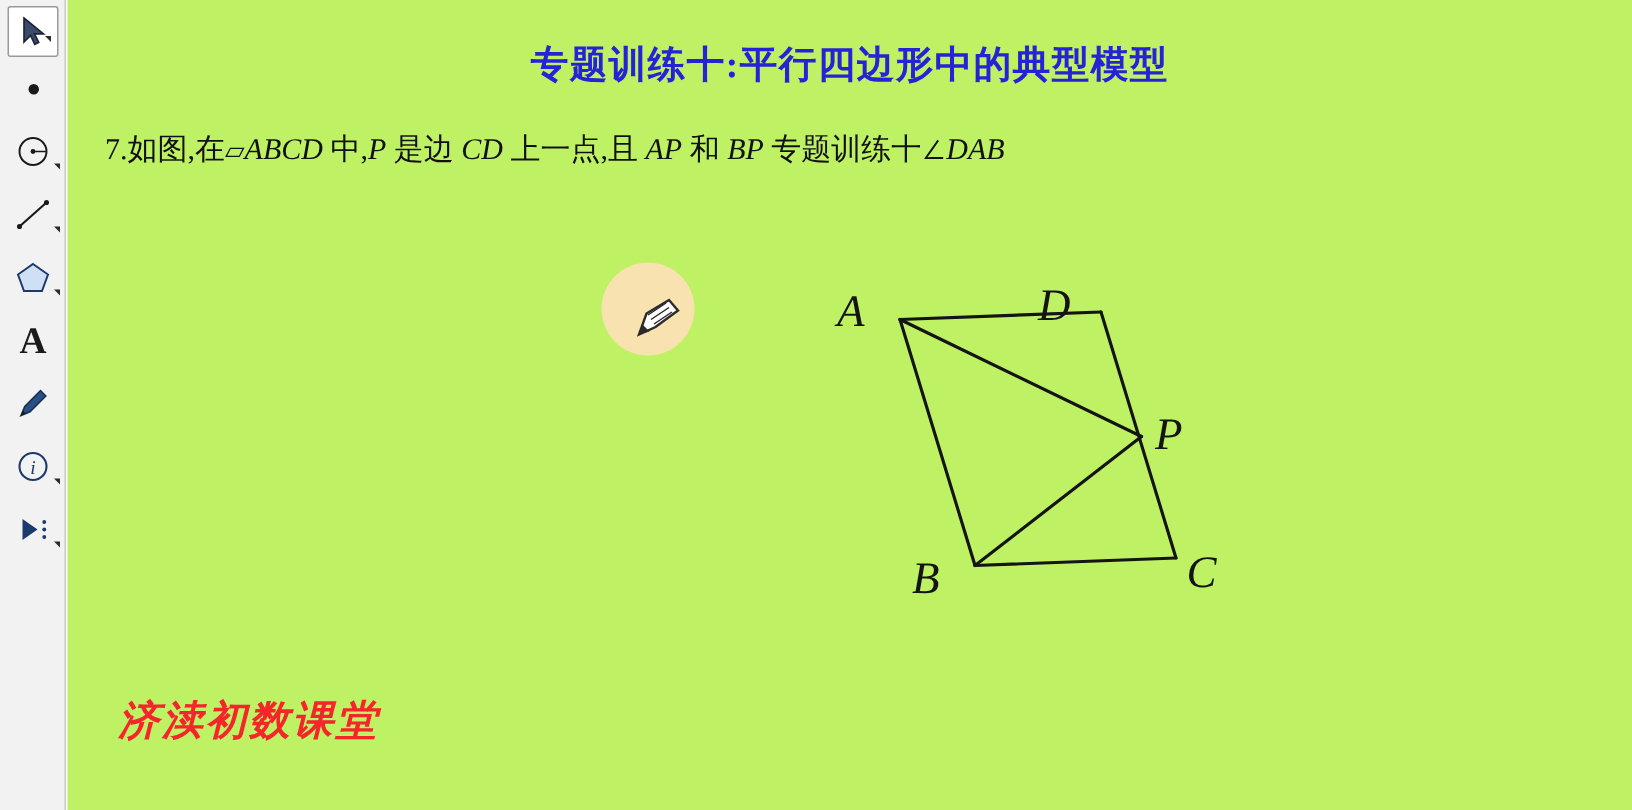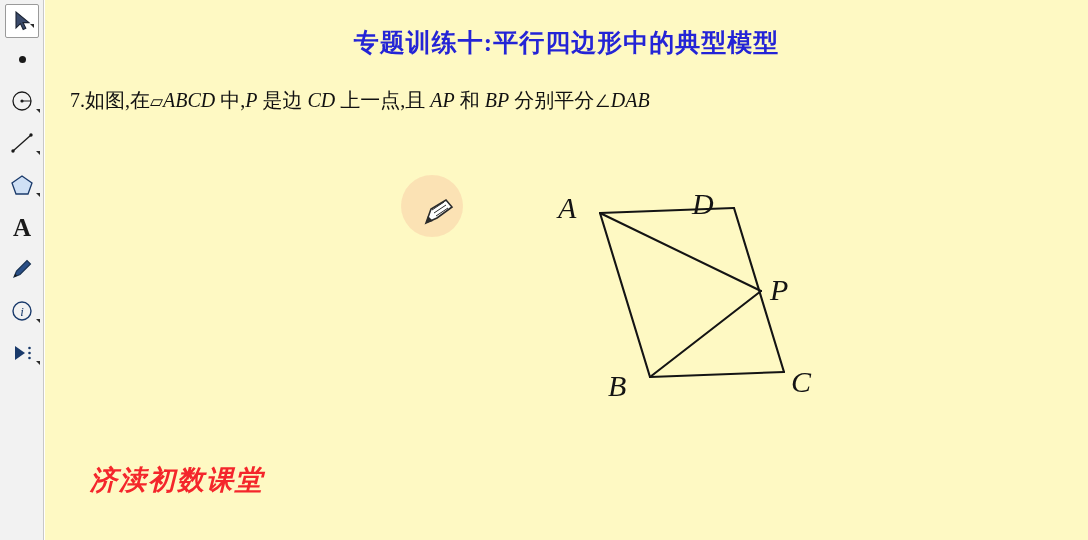--- a/index.html
+++ b/index.html
@@ -72,21 +72,21 @@
     border-radius: 50%;
     background: #1a1a1a;
   }
 
   
   #canvas {
     position: absolute;
     left: 45px; top: 0;
     width: 1043px;
     height: 540px;
-    background: #fef9c3;
+    background: #bef264;
   }
 
   #title {
     position: absolute;
     left: 0; top: 26px;
     width: 1043px;
     text-align: center;
     color: #2424d6;
     font-family: "Liberation Serif", serif;
     font-weight: bold;
@@ -149,21 +149,21 @@
   }
   #cursor-pen {
     position: absolute;
     left: 377px;
     top: 196px;
   }
 
   
   #signature {
     position: absolute;
-    left: 45px;
+    left: 34px;
     top: 462px;
     color: #f4262b;
     font-weight: bold;
     font-style: italic;
     font-size: 27px;
     font-family: "Liberation Serif", serif;
     letter-spacing: 2px;
   }
 </style>
 </head>
@@ -238,21 +238,21 @@
       <span class="caret"></span>
     </div>
 
   </div>
 
   <div id="canvas">
 
     <div id="title">专题训练十:平行四边形中的典型模型</div>
 
     <div id="problem">
-      <span class="lineone"><span class="num">7.</span><span>如图,在</span><span class="pgram">▱</span><span class="it">ABCD</span><span> 中,</span><span class="it">P</span><span> 是边 </span><span class="it">CD</span><span> 上一点,且 </span><span class="it">AP</span><span> 和 </span><span class="it">BP</span><span> 分别平分∠</span><span class="it">DAB</span></span>
+      <span class="lineone"><span class="num">7.</span><span>如图,在</span><span class="pgram">▱</span><span class="it">ABCD</span><span> 中,</span><span class="it">P</span><span> 是边 </span><span class="it">CD</span><span> 上一点,且 </span><span class="it">AP</span><span> 和 </span><span class="it">BP</span><span> 专题训练十∠</span><span class="it">DAB</span></span>
     </div>
 
     <div id="figure">
       <svg width="330" height="225" viewBox="0 0 330 225">
 
         <g fill="none" stroke="#141414" stroke-width="2.1" stroke-linecap="round">
           <line x1="100" y1="28" x2="234" y2="23"></line>
           <line x1="234" y1="23" x2="284" y2="187"></line>
           <line x1="284" y1="187" x2="150" y2="192"></line>
           <line x1="150" y1="192" x2="100" y2="28"></line>

